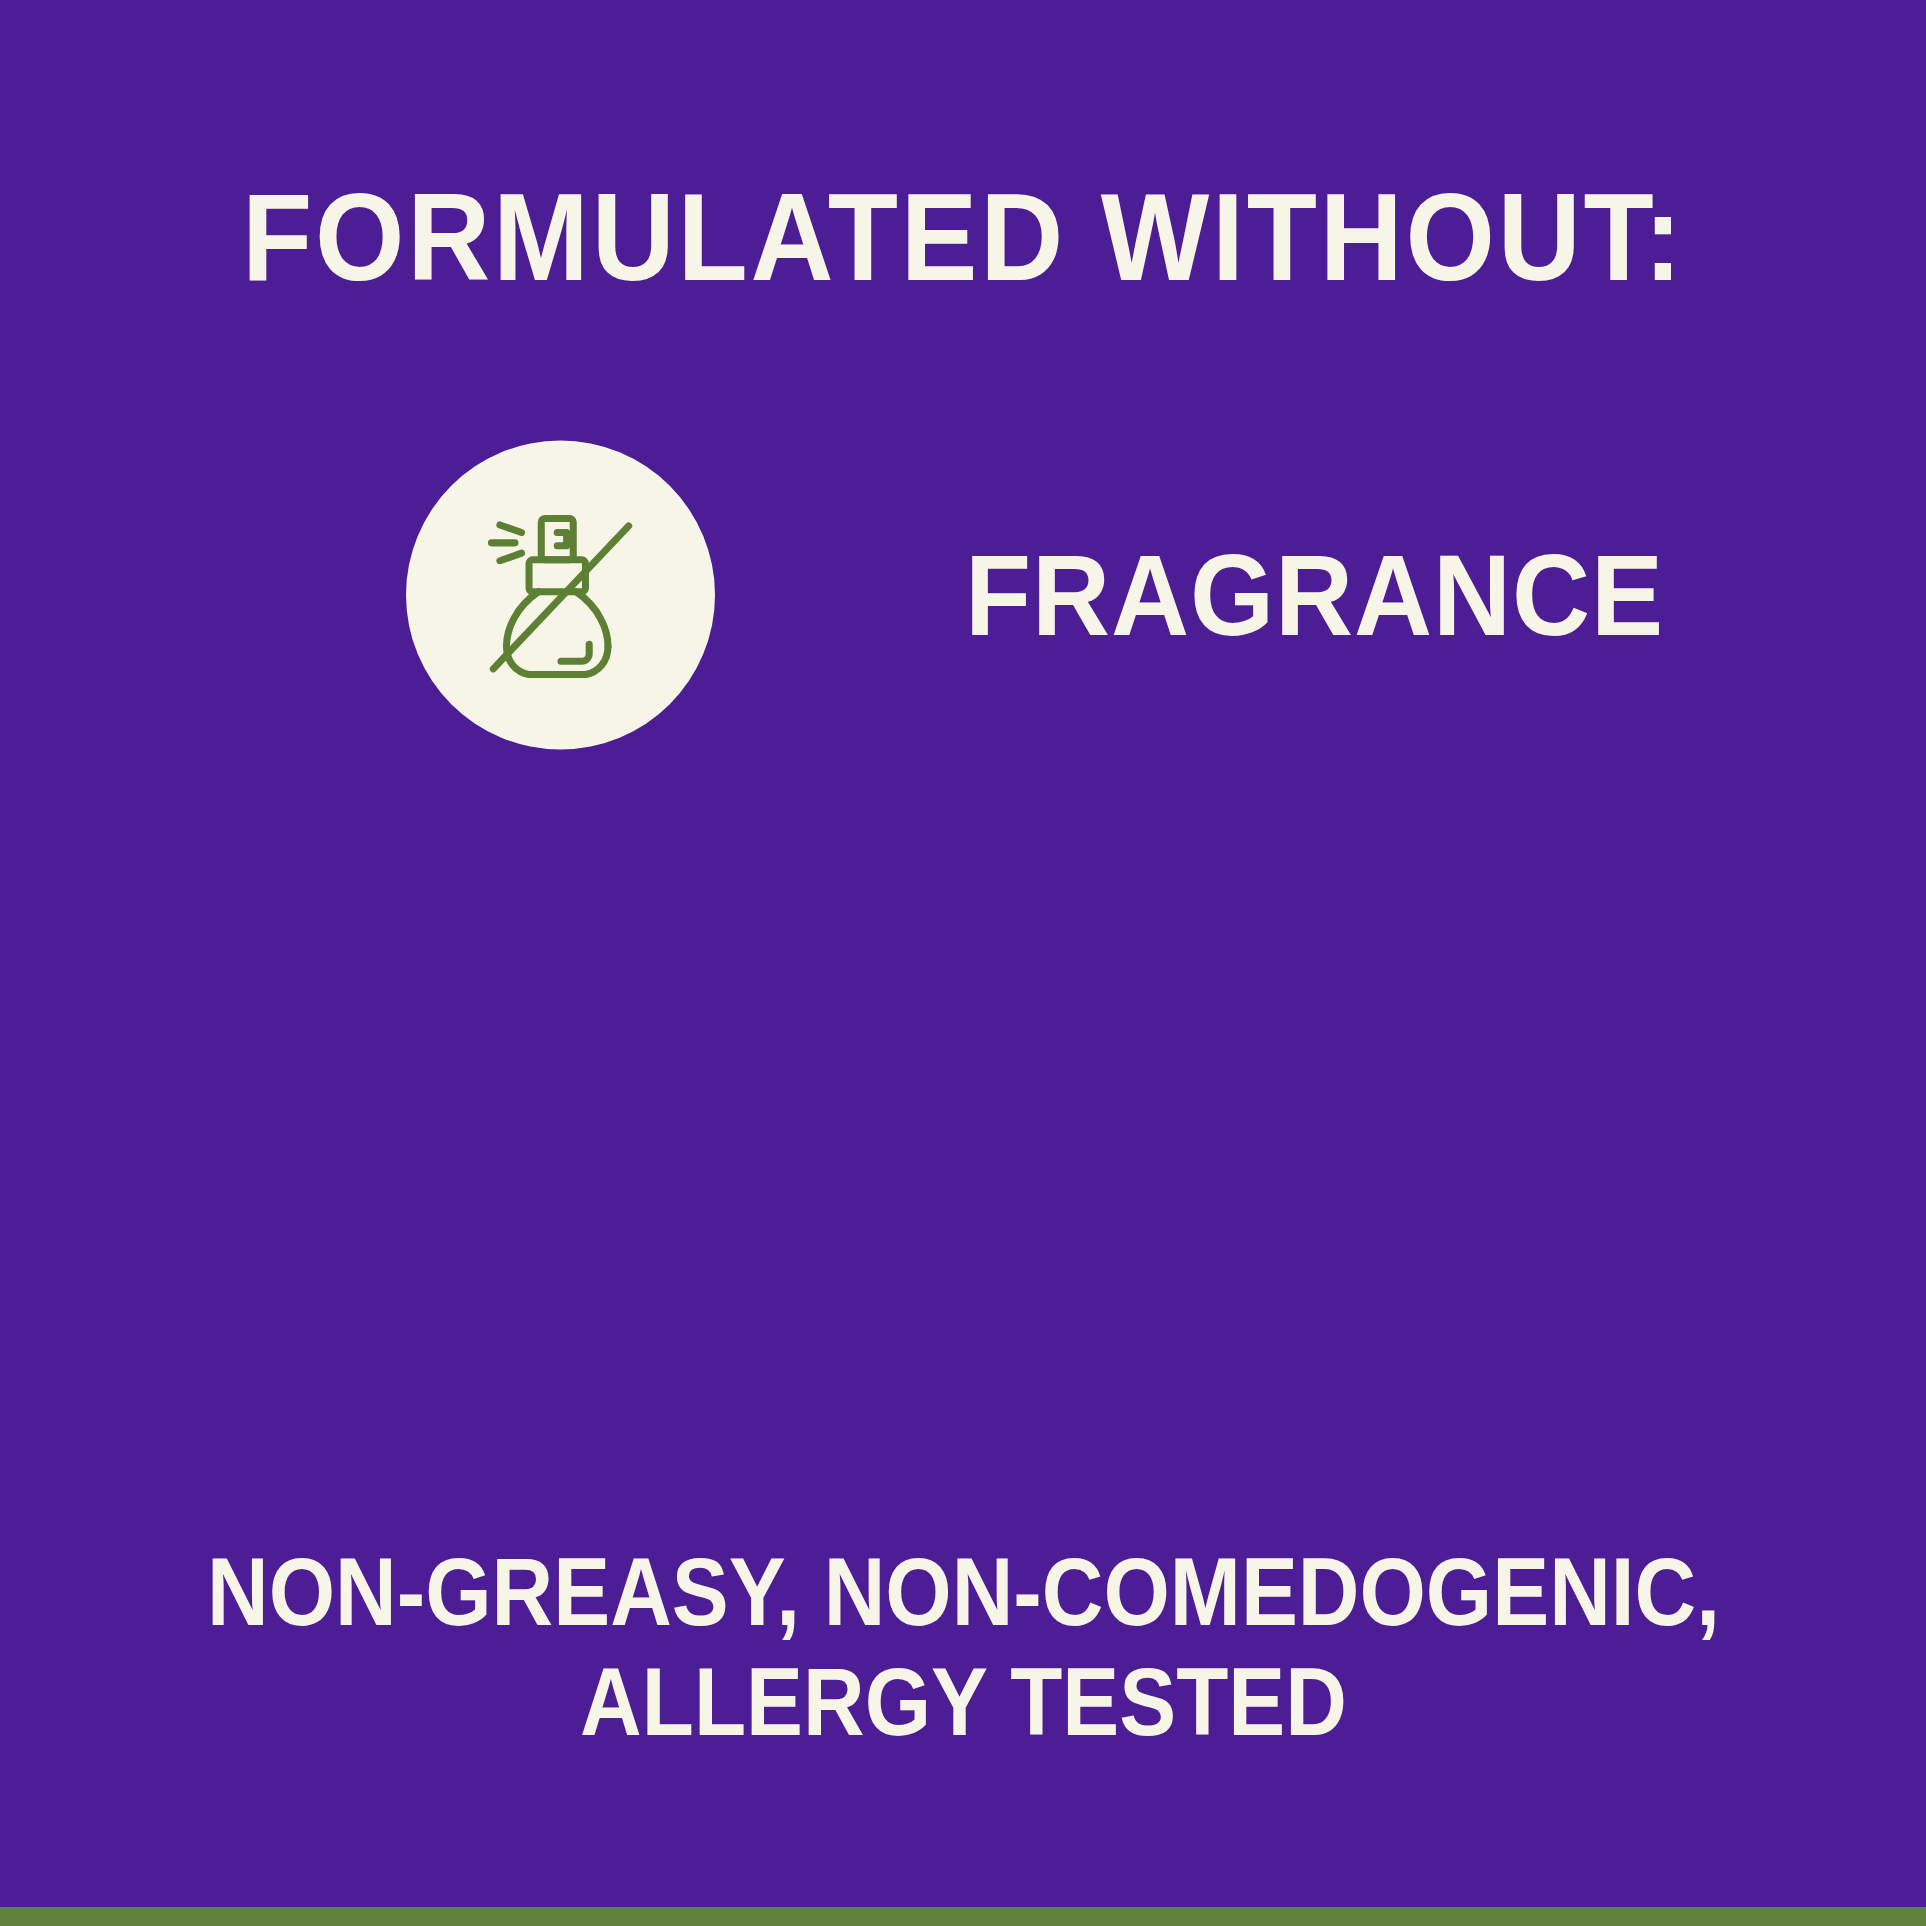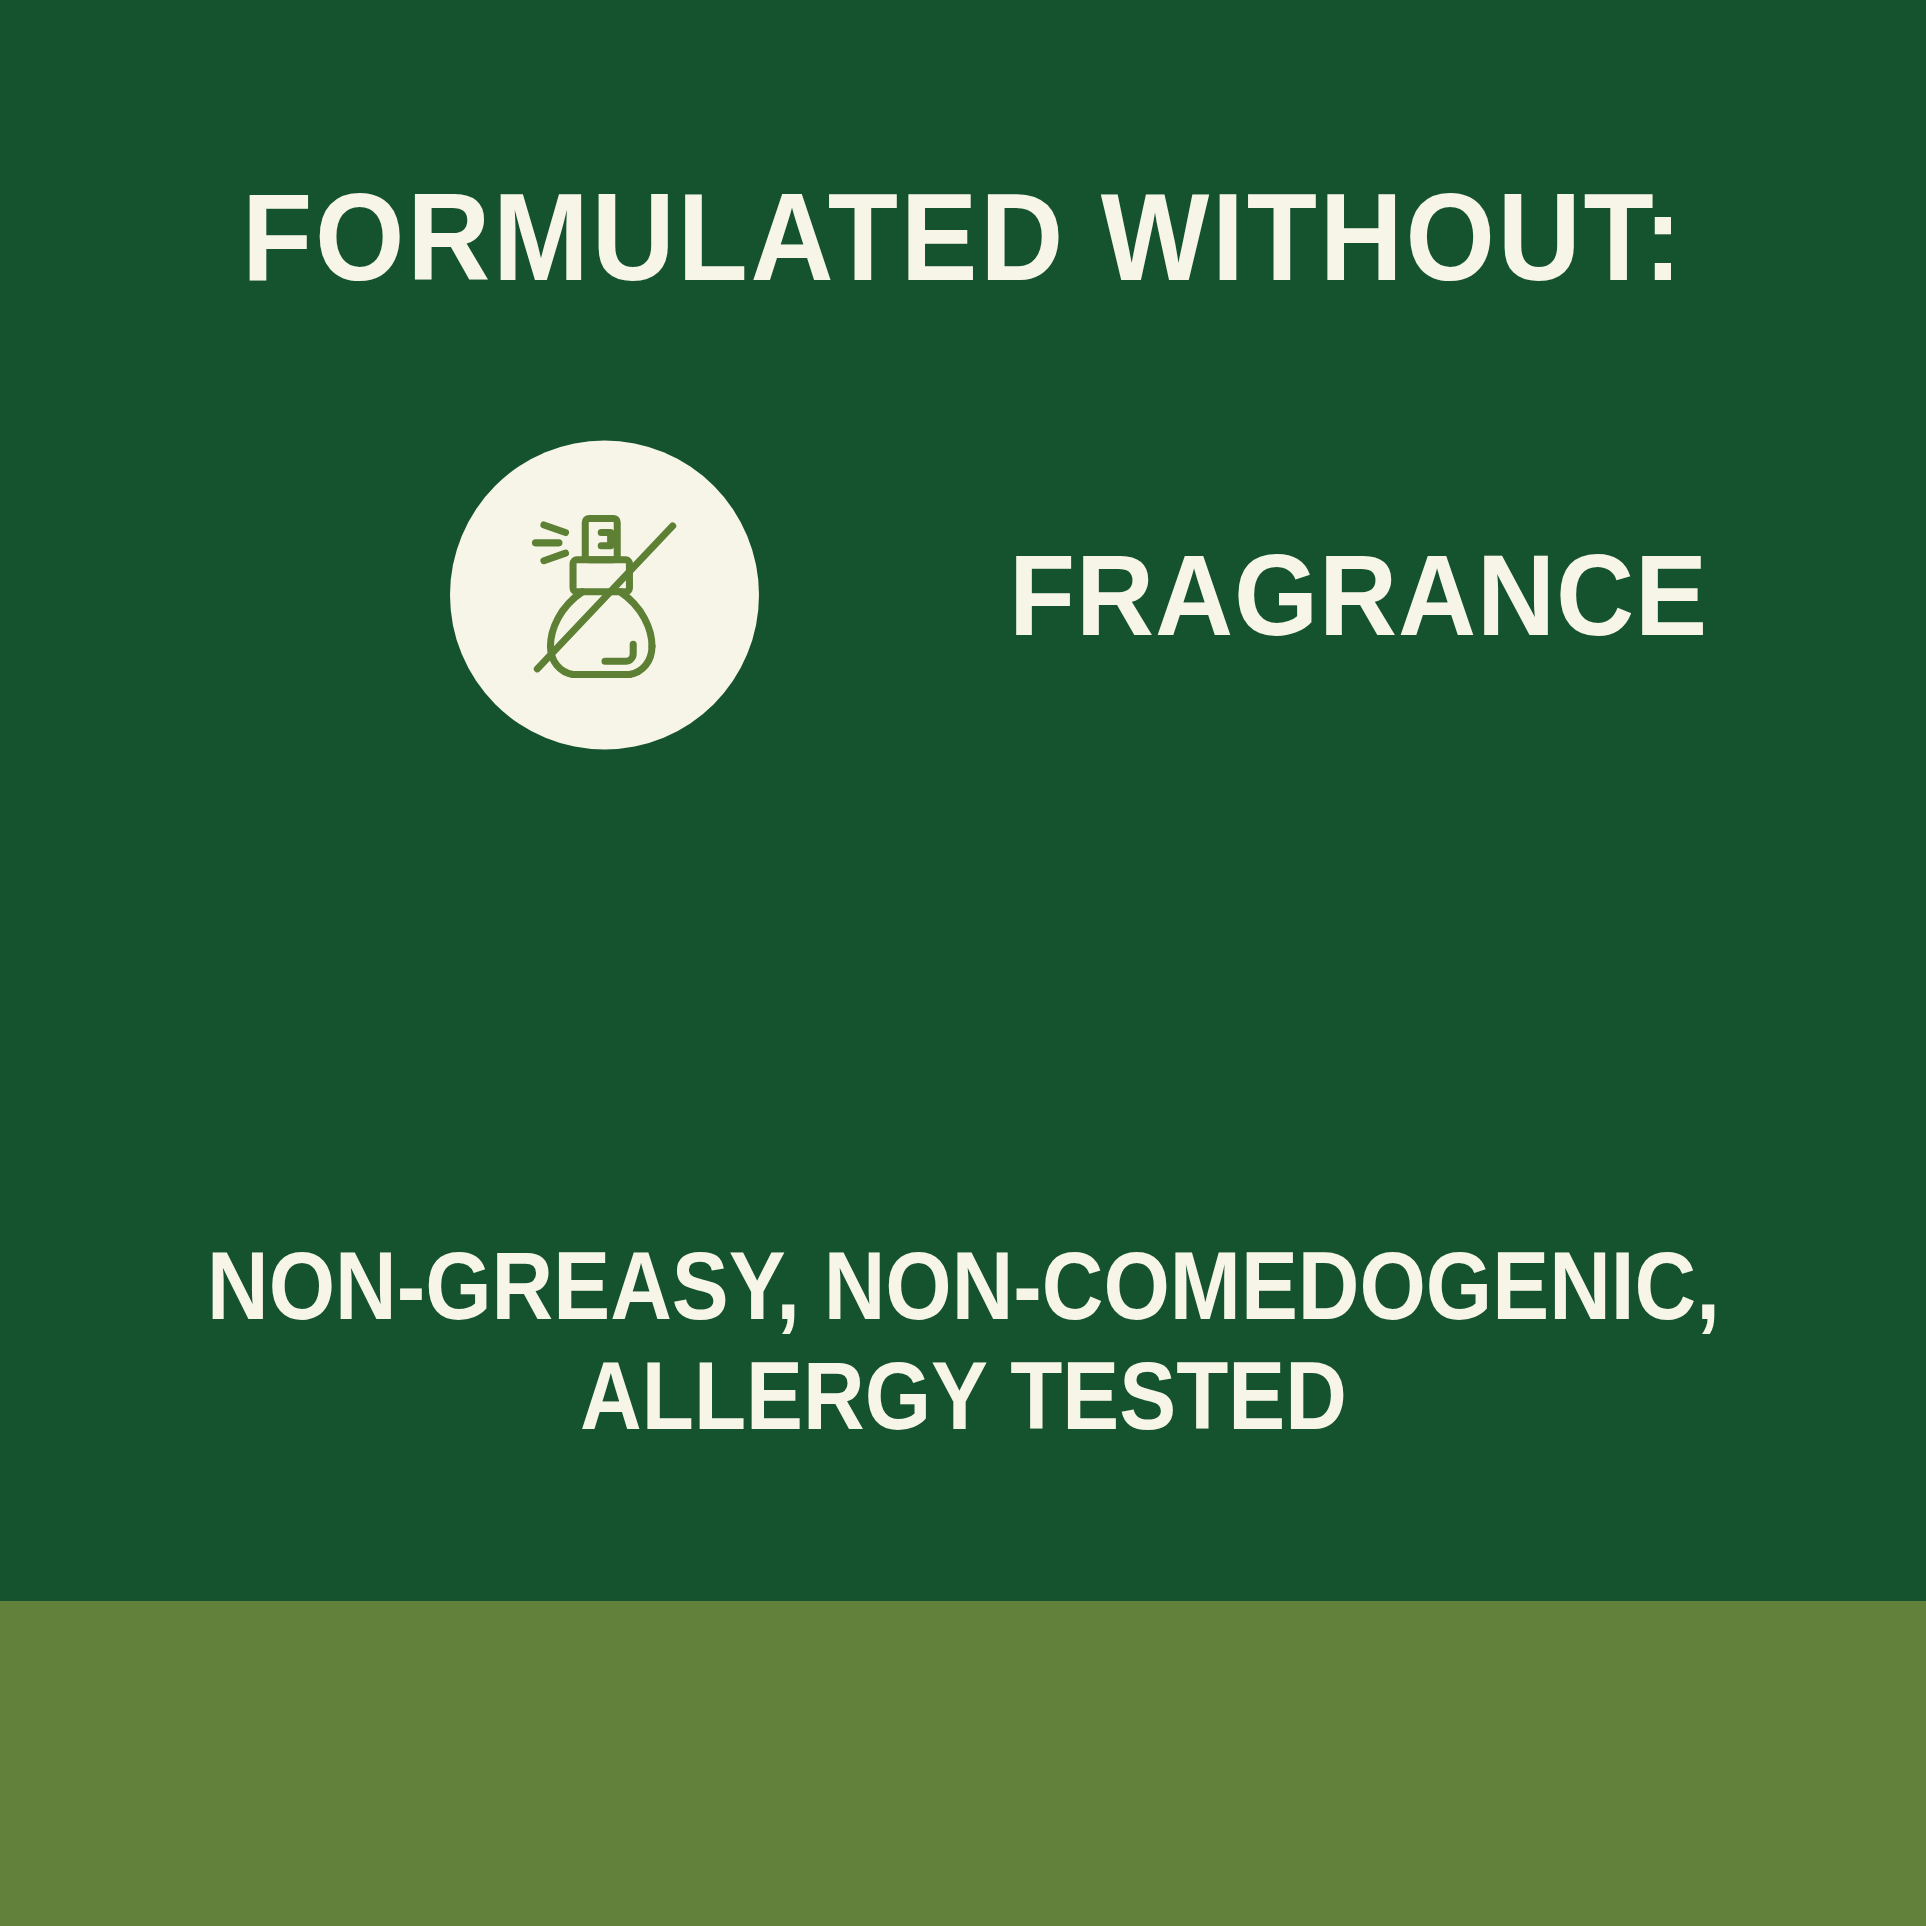--- a/index.html
+++ b/index.html
@@ -12,22 +12,22 @@
 
   body {
     background:#62823C;
     font-family:"Liberation Sans", sans-serif;
     -webkit-font-smoothing:antialiased;
   }
 
   .poster {
     position:relative;
     width:1927px;
-    height:1601px;
-    background:#14532d;
+    height:1907px;
+    background:#4c1d95;
   }
 
   
   .headline {
     position:absolute;
     top:174px;
     left:0;
     width:1927px;
     text-align:center;
     color:#F7F5E8;
@@ -47,21 +47,20 @@
     top:402px;
     left:0;
     width:1927px;
   }
 
   .row {
     position:relative;
     height:386px;
     display:flex;
     align-items:center;
-    margin-left:44px;
   }
 
   .badge {
     position:absolute;
     left:406px;
     top:50%;
     transform:translateY(-50%);
     width:309px;
     height:309px;
     border-radius:50%;

